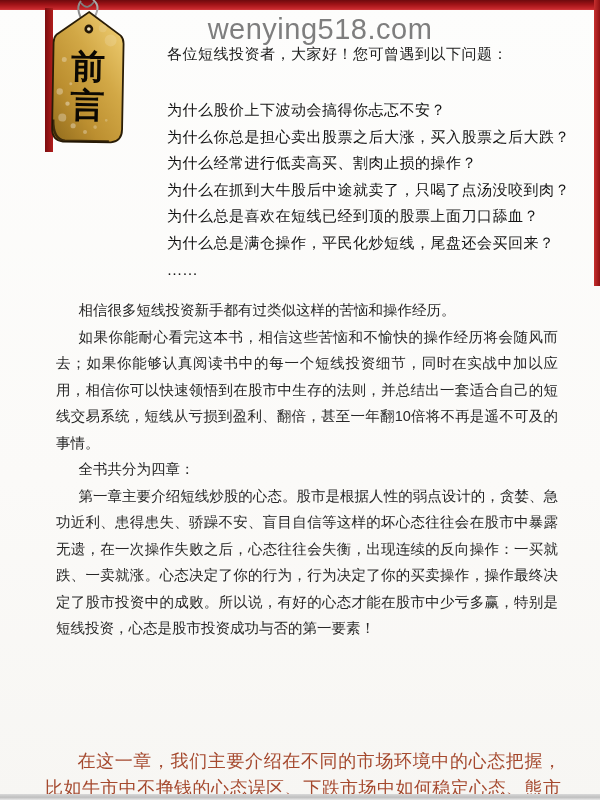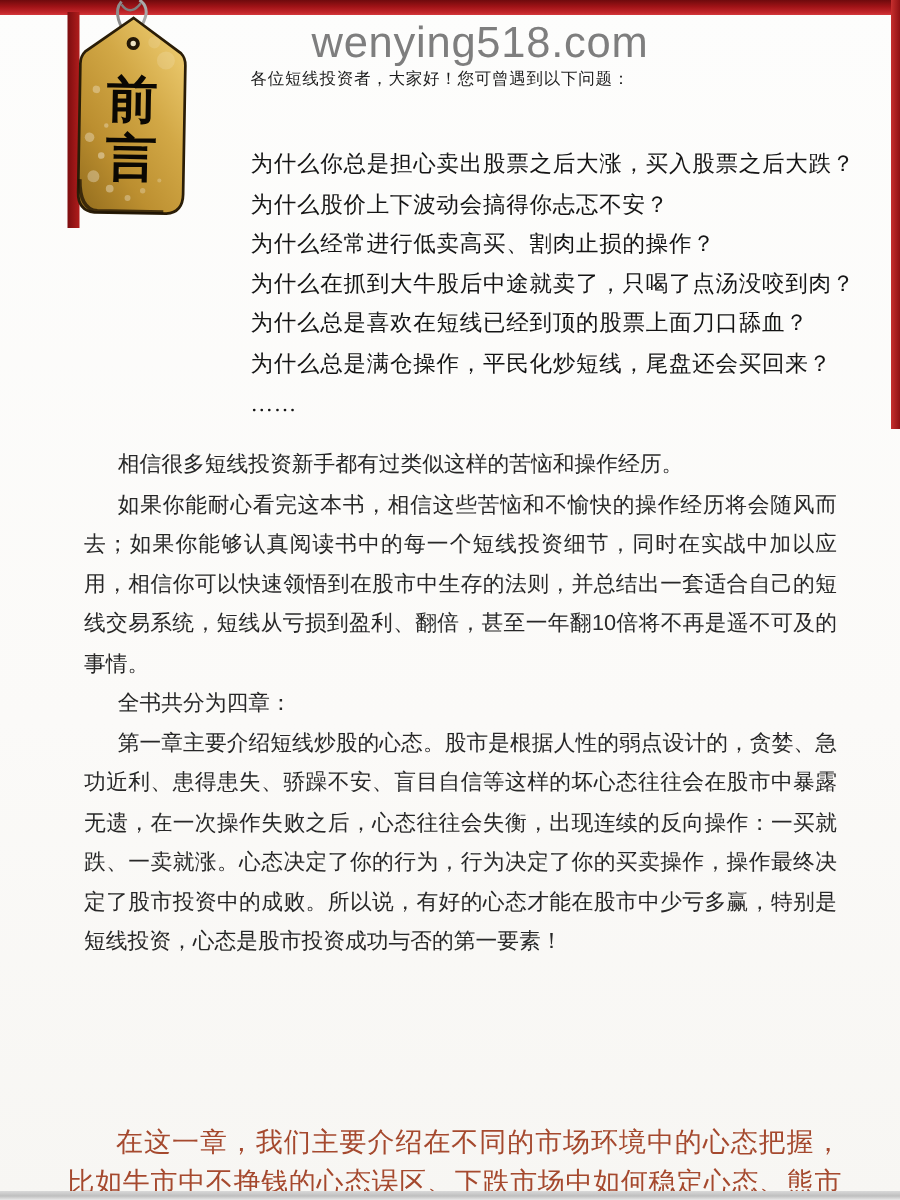--- a/index.html
+++ b/index.html
@@ -18,21 +18,21 @@
 
   
   .site{position:absolute;left:0;top:13px;width:600px;text-align:center;
     font-size:29px;color:#7e7e7e;letter-spacing:0.5px;margin-left:20px;}
 
   
   .tag-wrap{position:absolute;left:44px;top:0;width:88px;height:158px;}
 
   
   .greeting{position:absolute;left:167px;top:45px;width:420px;
-    font-family:Liberation Mono, monospace;font-size:11px;color:#1c1c1c;letter-spacing:0.5px;}
+    font-family:Liberation Mono, monospace;font-size:15px;color:#1c1c1c;letter-spacing:0.5px;}
   .questions{position:absolute;left:167px;top:97px;width:420px;
     font-family:"Liberation Serif",serif;font-size:15px;color:#141414;letter-spacing:0.5px;}
   .questions div{height:26.6px;line-height:26.6px;white-space:nowrap;}
 
   
   .bodytext{position:absolute;left:56px;top:297px;width:502px;
     font-size:14.5px;line-height:26.5px;color:#272727;text-align:justify;}
   .bodytext p{margin:0;text-indent:1.55em;}
 
   
@@ -97,22 +97,22 @@
         <text x="44" y="78" text-anchor="middle" font-size="34" font-weight="bold" fill="#0b0803" font-family="Liberation Sans, sans-serif">前</text>
         <text x="44" y="117" text-anchor="middle" font-size="34" font-weight="bold" fill="#0b0803" font-family="Liberation Sans, sans-serif">言</text>
       </g>
     </svg>
   </div>
 
   <div class="greeting">各位短线投资者，大家好！您可曾遇到以下问题：</div>
 
   <div class="questions">
 
-  <div>为什么你总是担心卖出股票之后大涨，买入股票之后大跌？</div>
-      <div>为什么股价上下波动会搞得你忐忑不安？</div>
+  <div>为什么股价上下波动会搞得你忐忑不安？</div>
+      <div>为什么你总是担心卖出股票之后大涨，买入股票之后大跌？</div>
       <div>为什么经常进行低卖高买、割肉止损的操作？</div>
       <div>为什么在抓到大牛股后中途就卖了，只喝了点汤没咬到肉？</div>
       <div>为什么总是喜欢在短线已经到顶的股票上面刀口舔血？</div>
       <div>为什么总是满仓操作，平民化炒短线，尾盘还会买回来？</div>
       <div>……</div>
     </div>
 
   <div class="bodytext">
 
   <p>相信很多短线投资新手都有过类似这样的苦恼和操作经历。</p>

